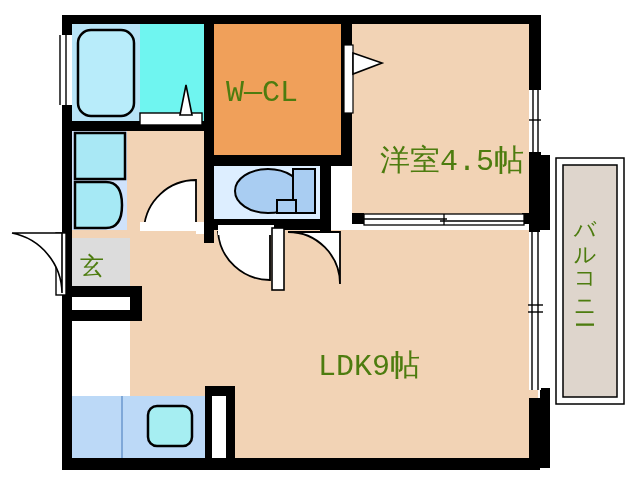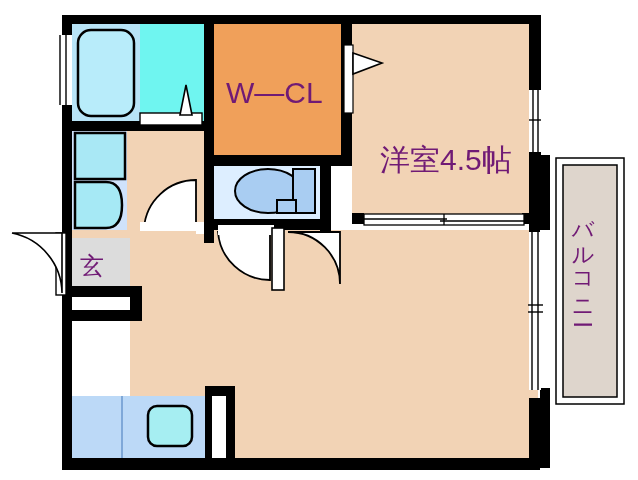--- a/index.html
+++ b/index.html
@@ -15,22 +15,22 @@
     font-family: "Liberation Sans", sans-serif;
     overflow: hidden;
   }
   #plan-svg {
     position: absolute;
     left: 0;
     top: 0;
   }
   .room-label {
     position: absolute;
-    font-family: Liberation Sans, sans-serif;
-    color: #701a75;
+    font-family: Liberation Mono, monospace;
+    color: #4d7c0f;
     white-space: nowrap;
     letter-spacing: 0px;
   }
   #label-wcl {
     left: 226px;
     top: 76px;
     font-size: 30px;
     font-weight: 400;
   }
   #label-bedroom {
@@ -213,18 +213,19 @@
     <rect x="86" y="448" width="0" height="0" fill="#ffffff"></rect>
 
     <rect x="196" y="222" width="8" height="12" fill="#ffffff"></rect>
 
   </svg>
 
   <div class="room-label" id="label-wcl">W—CL</div>
 
   <div class="room-label" id="label-bedroom">洋室4.5帖</div>
 
+  <div class="room-label" id="label-ldk">LDK9帖</div>
 
   <div class="room-label" id="label-genkan">玄</div>
 
   <div class="room-label" id="label-balcony">バルコニー</div>
 
 </div>
 
 </body></html>

